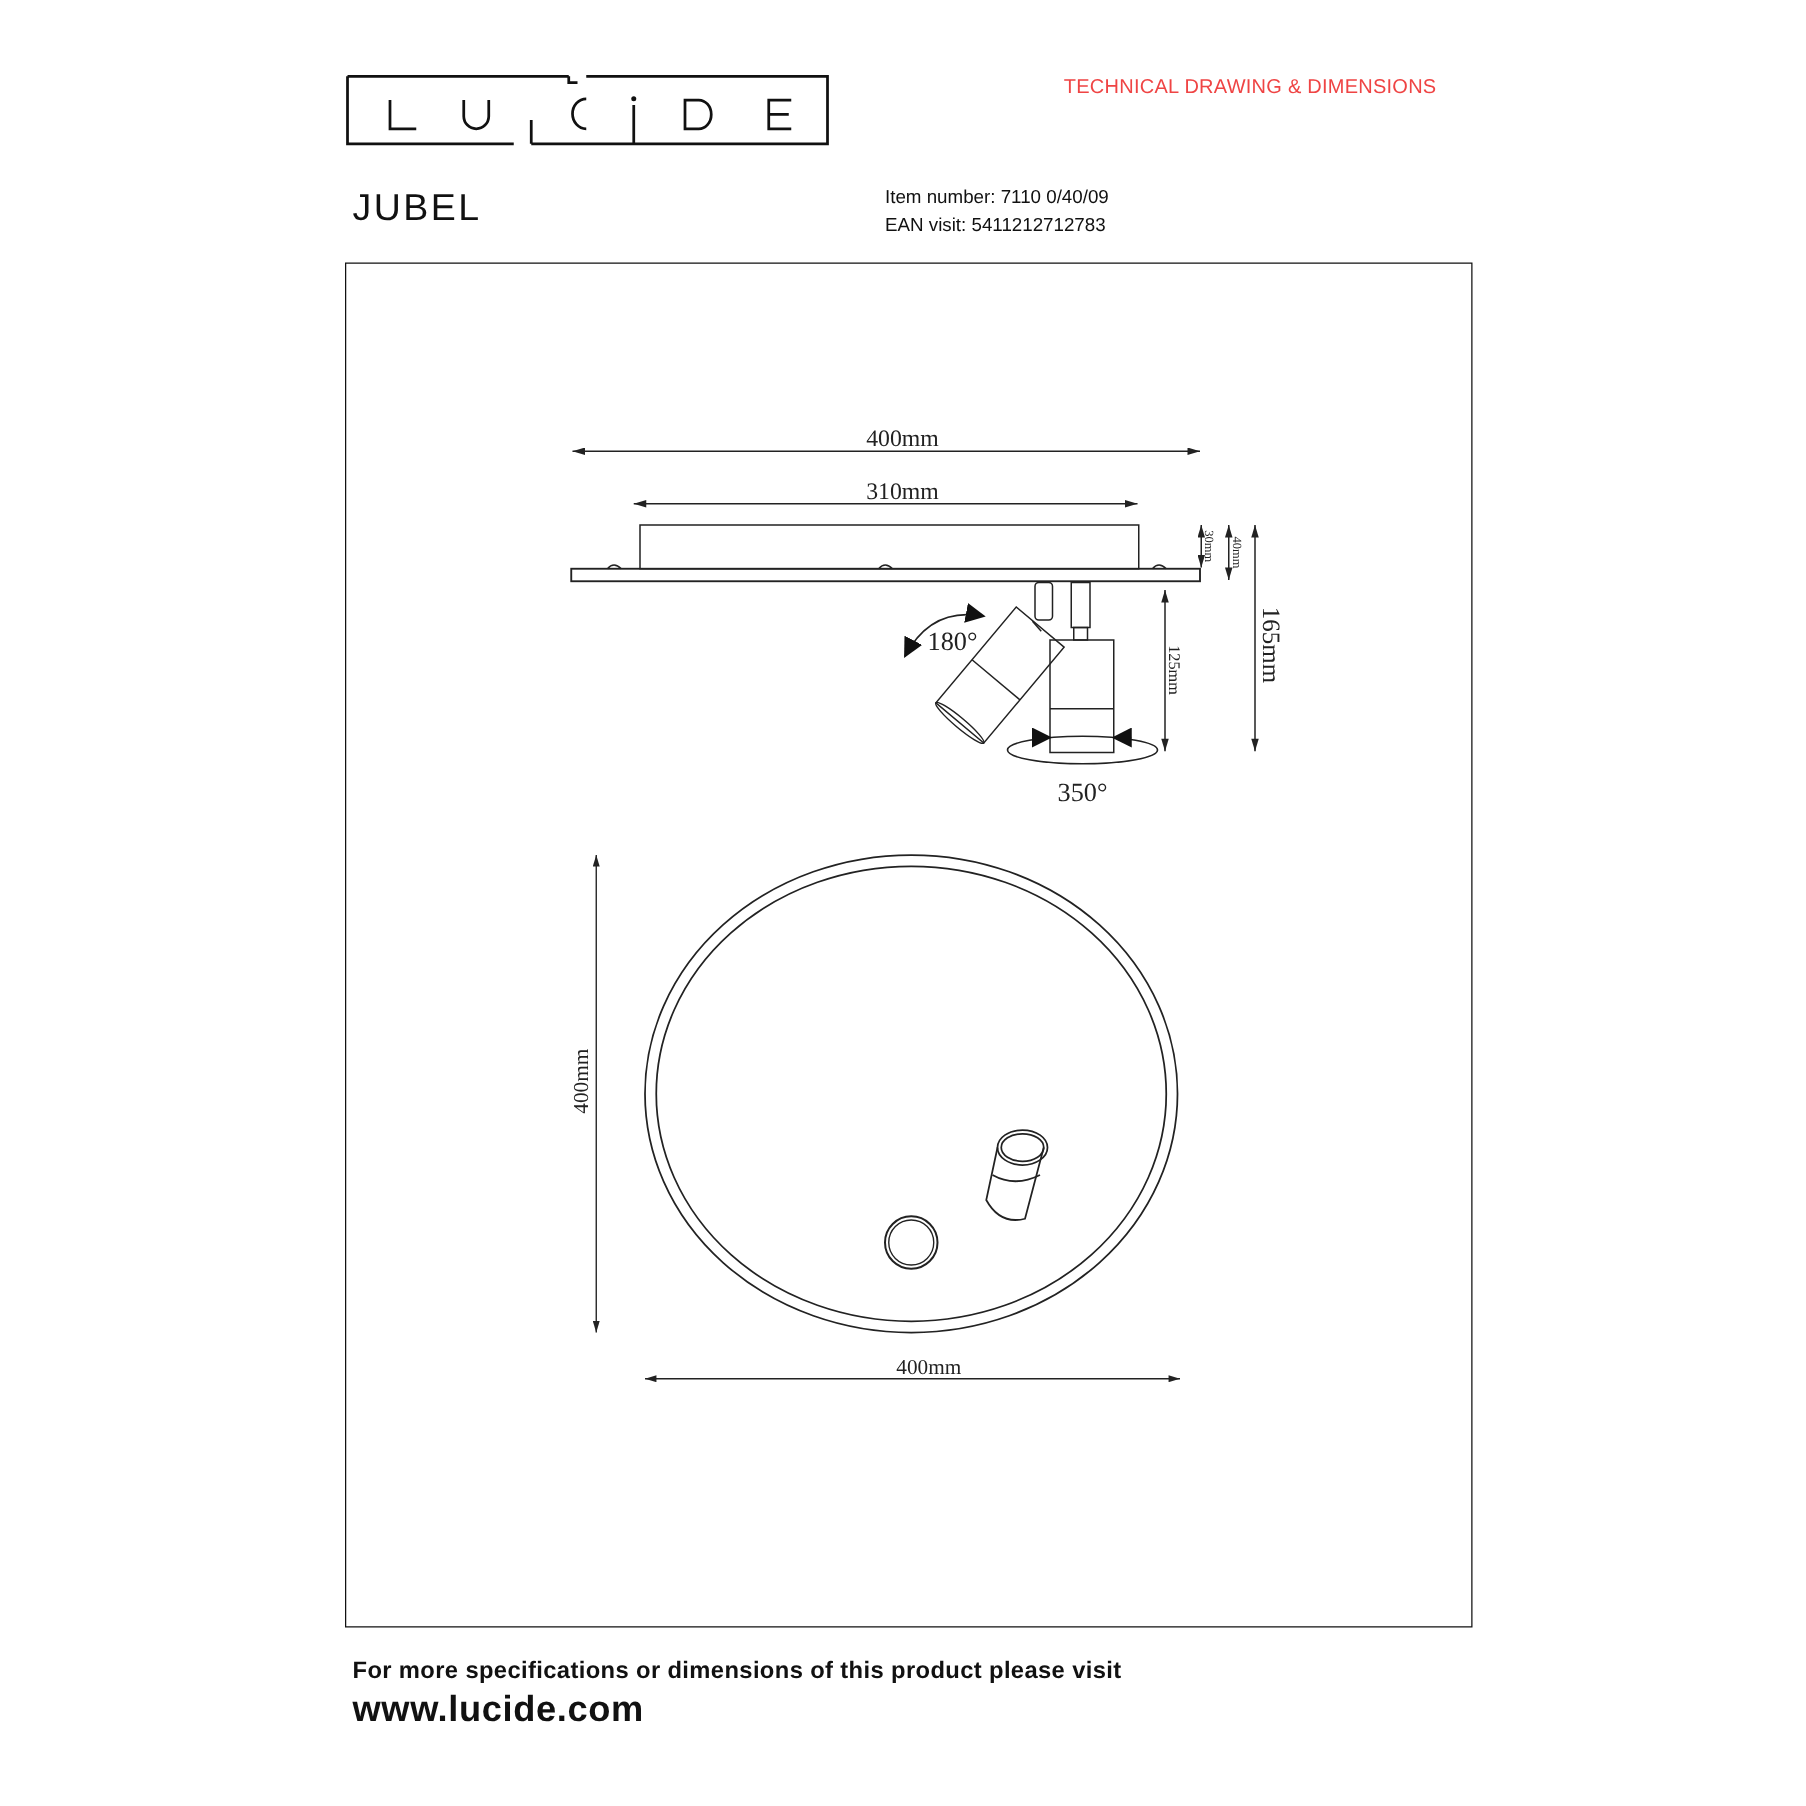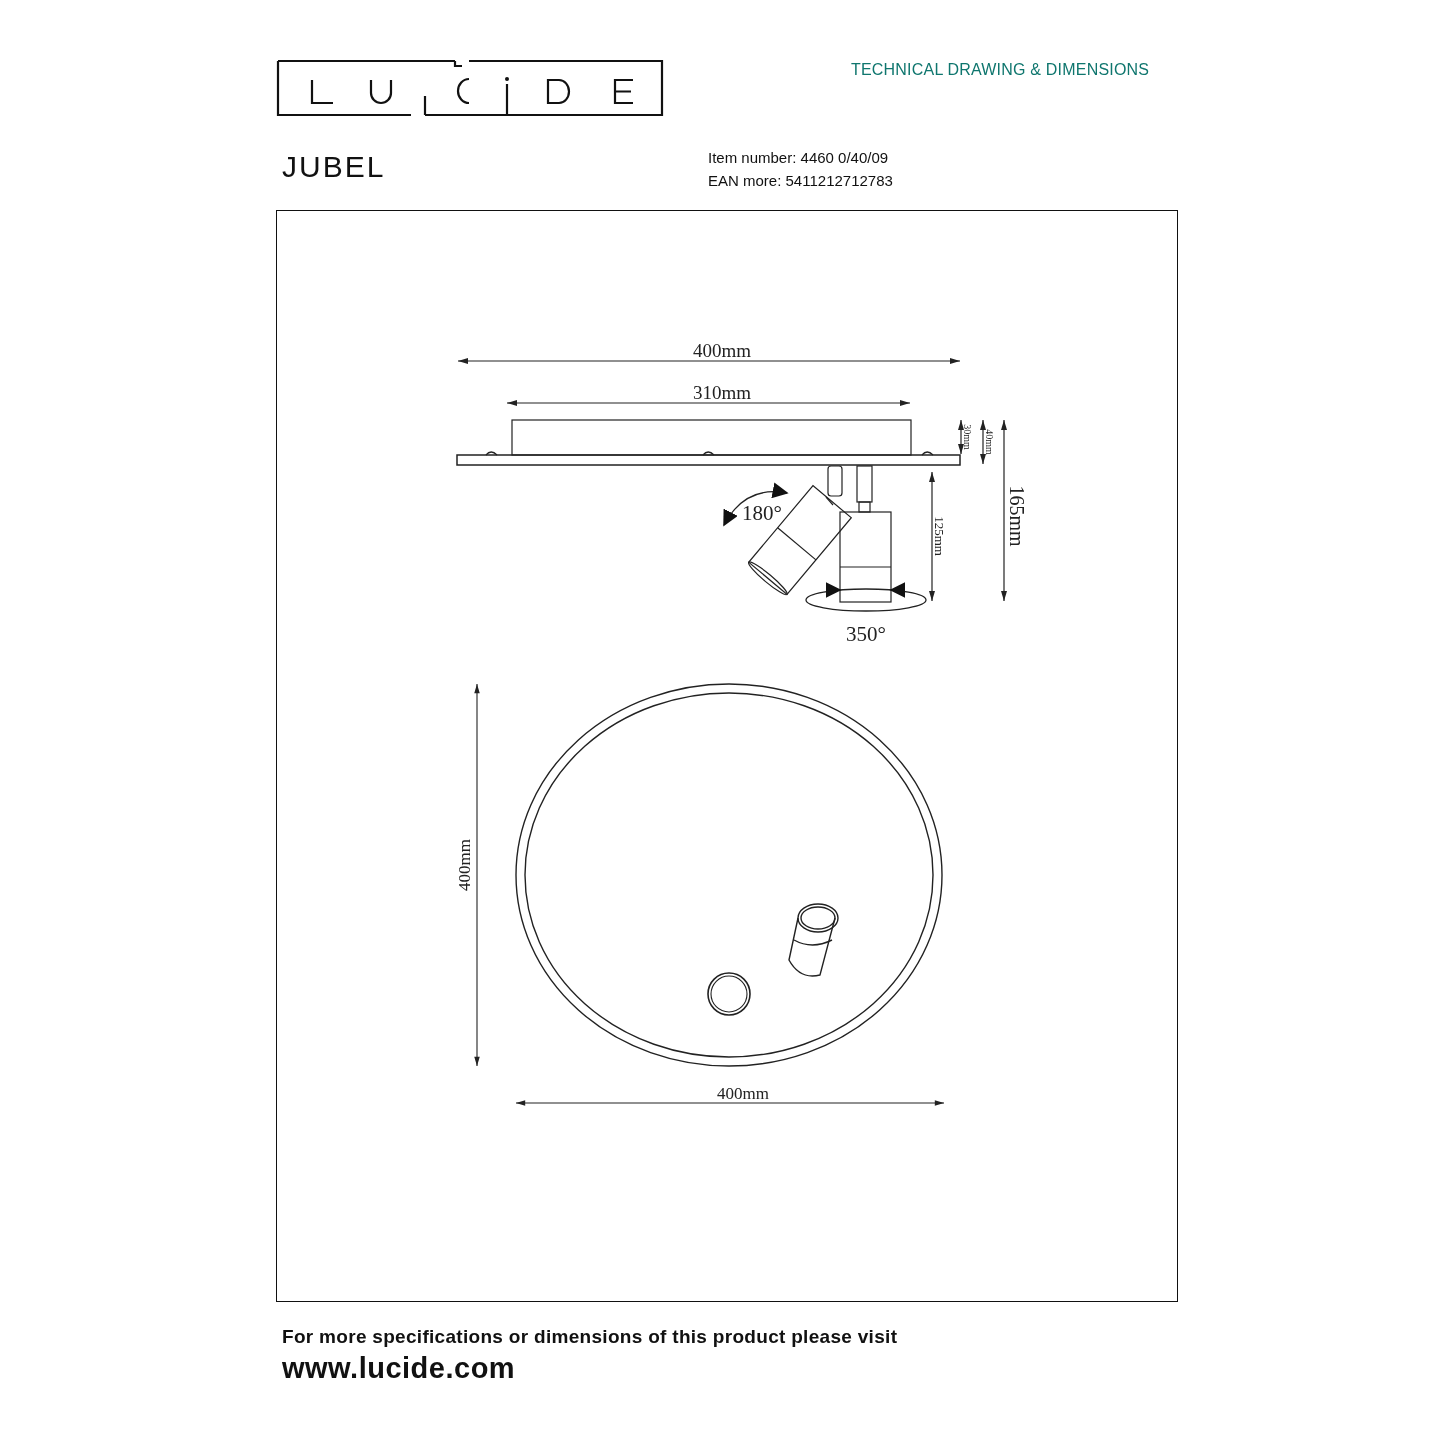--- a/index.html
+++ b/index.html
@@ -1,19 +1,19 @@
 <!DOCTYPE html>
 <html><head>
 <meta charset="utf-8">
 <style>
   html, body { margin:0; padding:0; background:#ffffff; }
   body { width:1445px; height:1445px; position:relative; overflow:hidden; font-family:"Liberation Sans", sans-serif; color:#111; }
   .abs { position:absolute; }
   #logo { left:275px; top:58px; width:390px; height:60px; }
-  #doc-type { left:851px; top:61px; font-size:16px; letter-spacing:0.2px; color:#0f766e; white-space:nowrap; }
+  #doc-type { left:851px; top:61px; font-size:16px; letter-spacing:0.2px; color:#ef4444; white-space:nowrap; }
   #product-name { left:282px; top:150px; font-size:30px; font-weight:normal; letter-spacing:2px; }
   #item-number { left:708px; top:149px; font-size:15px; white-space:nowrap; }
   #ean-code { left:708px; top:172px; font-size:15px; white-space:nowrap; }
   .lbl-b { font-weight:normal; }
   #frame { left:276px; top:210px; width:902px; height:1092px; border:1.5px solid #111; box-sizing:border-box; }
   #drawing { left:0; top:0; width:1445px; height:1445px; }
   #footer-text { left:282px; top:1326px; font-size:19px; font-weight:bold; letter-spacing:0.3px; white-space:nowrap; }
   #footer-url { left:282px; top:1352px; font-size:29px; font-weight:bold; letter-spacing:0.5px; white-space:nowrap;text-align:center; }
   svg text { font-family:"Liberation Serif", serif; fill:#222; }
 </style>
@@ -38,24 +38,24 @@
 
   <path d="M358,22 H340 V45 H358 M340,33.5 H356" fill="none" stroke="#111" stroke-width="2.2"></path>
 </svg>
 
 <div id="doc-type" class="abs">TECHNICAL DRAWING &amp; DIMENSIONS</div>
 
 <div id="product-name" class="abs">JUBEL</div>
 
 <div id="item-number" class="abs">
   <span class="lbl-b">Item number:</span>
-  <span class="lbl-b">4460 0/40/09</span>
+  <span class="lbl-b">7110 0/40/09</span>
 </div>
 <div id="ean-code" class="abs">
-  <span class="lbl-b">EAN more</span><span>:</span>
+  <span class="lbl-b">EAN visit</span><span>:</span>
   <span>5411212712783</span>
 </div>
 
 <div id="frame" class="abs"></div>
 
 <svg id="drawing" class="abs" viewBox="0 0 1445 1445">
   <defs>
     <marker id="arr" viewBox="0 0 10 6" refX="10" refY="3" markerWidth="9" markerHeight="5" orient="auto-start-reverse">
       <path d="M0,0 L10,3 L0,6 Z" fill="#222"></path>
     </marker>

